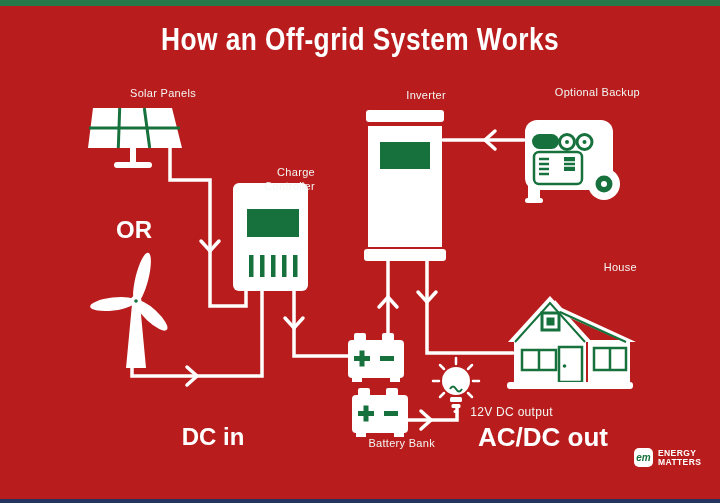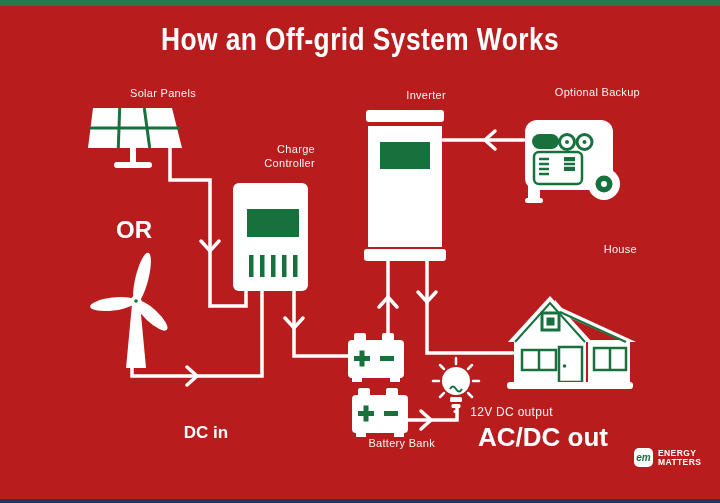--- a/index.html
+++ b/index.html
@@ -198,35 +198,35 @@
     <rect x="21.5" y="50" width="9" height="4" rx="1.5" fill="#FFFFFF"></rect>
     <rect x="23.5" y="56" width="5" height="3" rx="1.5" fill="#FFFFFF"></rect>
   </svg>
 
   <div class="title">
       <span>How an Off-grid System Works</span>
     </div>
 
   <div class="lbl" style="left:76px;top:86px;width:120px">Solar Panels</div>
   <div class="big" style="left:104px;top:216px;width:60px;font-size:24px">OR</div>
-  <div class="lbl" style="left:225px;top:142px;width:90px">
+  <div class="lbl" style="left:225px;top:165px;width:90px">
     <div>Charge</div>
     <div>Controller</div>
   </div>
   <div class="lbl" style="left:366px;top:88px;width:80px">Inverter</div>
   <div class="lbl" style="left:505px;top:85px;width:135px">
     <div>Optional Backup</div>
   </div>
-  <div class="lbl" style="left:507px;top:242px;width:130px">
+  <div class="lbl" style="left:507px;top:260px;width:130px">
     <div>House</div>
   </div>
   <div class="lbl" style="left:315px;top:436px;width:120px">Battery Bank</div>
   <div class="lbl" style="left:464px;top:405px;width:95px;text-align:center;font-size:12px">12V DC output</div>
 
-  <div class="big" style="left:146px;top:423px;width:120px;font-size:17px">DC in</div>
+  <div class="big" style="left:153px;top:423px;width:120px;font-size:24px">DC in</div>
   <div class="big" style="left:463px;top:422px;width:160px;font-size:26px">AC/DC out</div>
 
   <div class="logo">
     <div class="logo-mark">em</div>
     <div class="logo-text">
       <div>ENERGY</div>
       <div>MATTERS</div>
     </div>
   </div>
 

